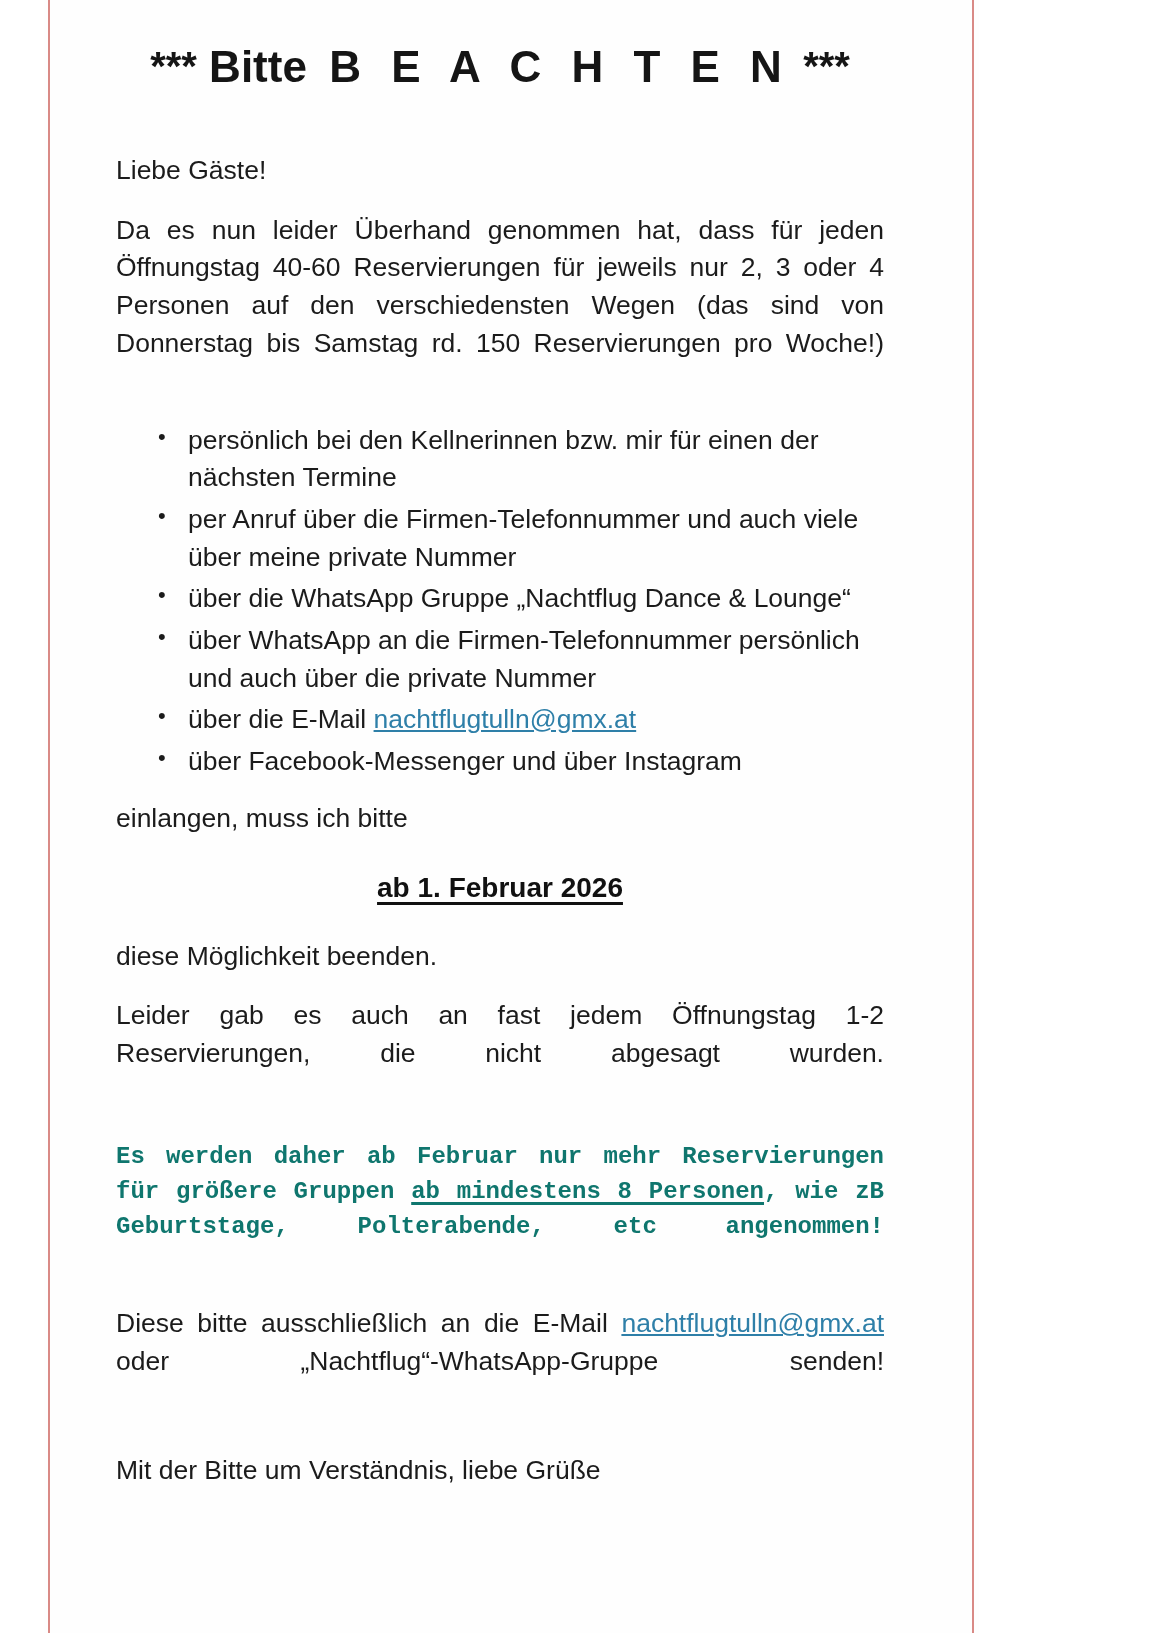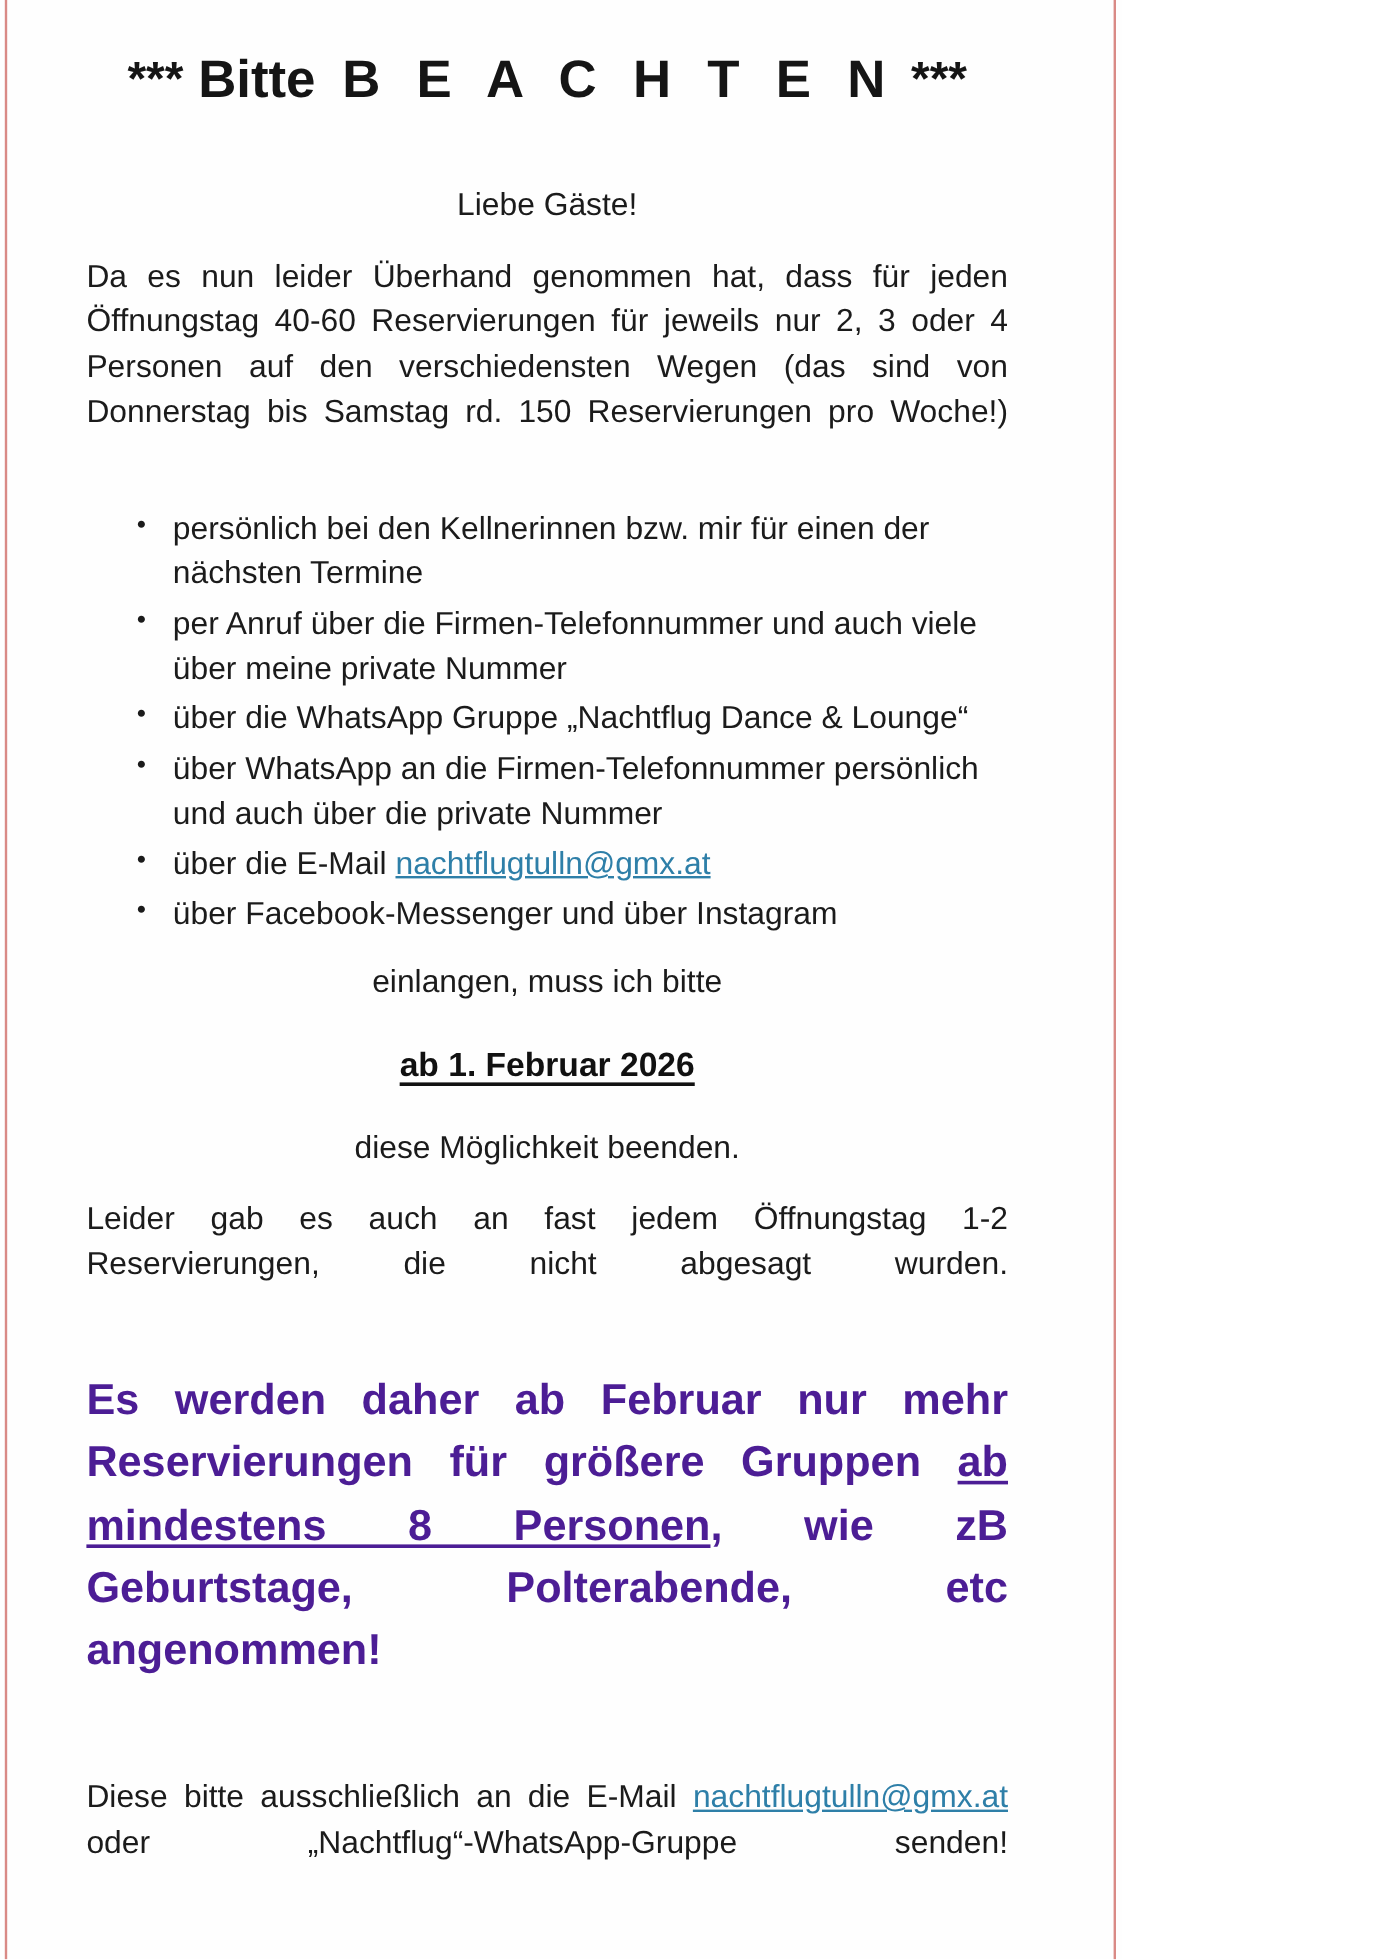--- a/index.html
+++ b/index.html
@@ -12,20 +12,21 @@
     font-family: "Liberation Sans", "DejaVu Sans", sans-serif;
   }
 
   .page {
     position: relative;
     width: 935px;
     height: 1633px;
     background: #fefefe;
     overflow: hidden;
     box-sizing: border-box;
+    margin-left: 44px;
   }
 
   
   .edge-rule {
     position: absolute;
     top: 0;
     bottom: 0;
     width: 2px;
     background: #d98a86;
   }
@@ -72,21 +73,21 @@
   }
 
   p.para {
     margin: 0 0 22px 0;
     text-align: justify;
     text-justify: inter-word;
     font-stretch: condensed;
   }
   p.plain {
     margin: 0 0 22px 0;
-    text-align: center;
+    text-align: left;
     font-stretch: condensed;
   }
 
   p.para::after {
     content: "";
     display: inline-block;
     width: 100%;
   }
 
   
@@ -130,24 +131,25 @@
     text-decoration: underline;
     text-underline-offset: 5px;
     text-decoration-thickness: 3px;
   }
 
   
   p.bold-block {
     margin: 30px 0 26px 0;
     text-align: justify;
     font-weight: 700;
-    font-size: 36px;
+    font-size: 24px;
     line-height: 1.45;
     font-stretch: condensed;
-    color: #4c1d95;
+    color: #0f766e;
+    font-family: Liberation Mono, monospace;
   }
   p.bold-block::after {
     content: "";
     display: inline-block;
     width: 100%;
   }
   p.bold-block .under {
     text-decoration: underline;
     text-underline-offset: 4px;
     text-decoration-thickness: 2.5px;

